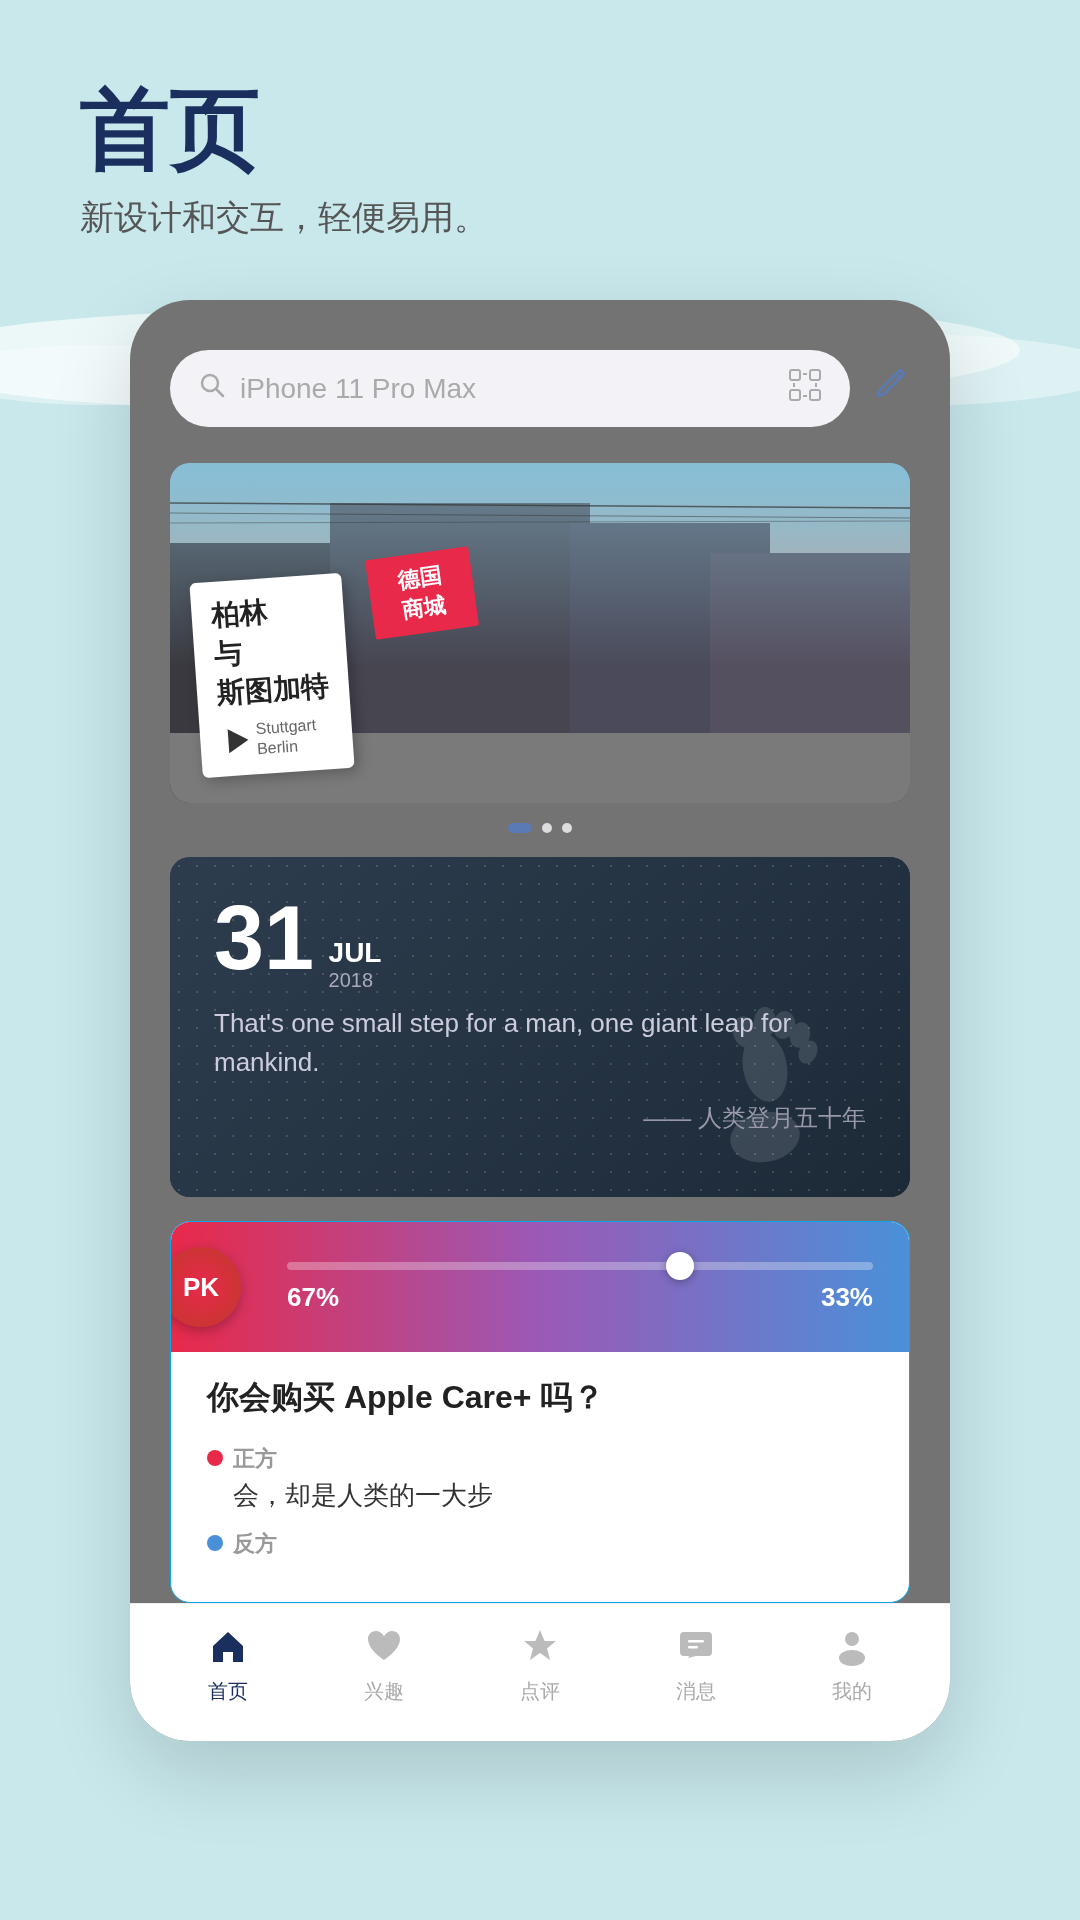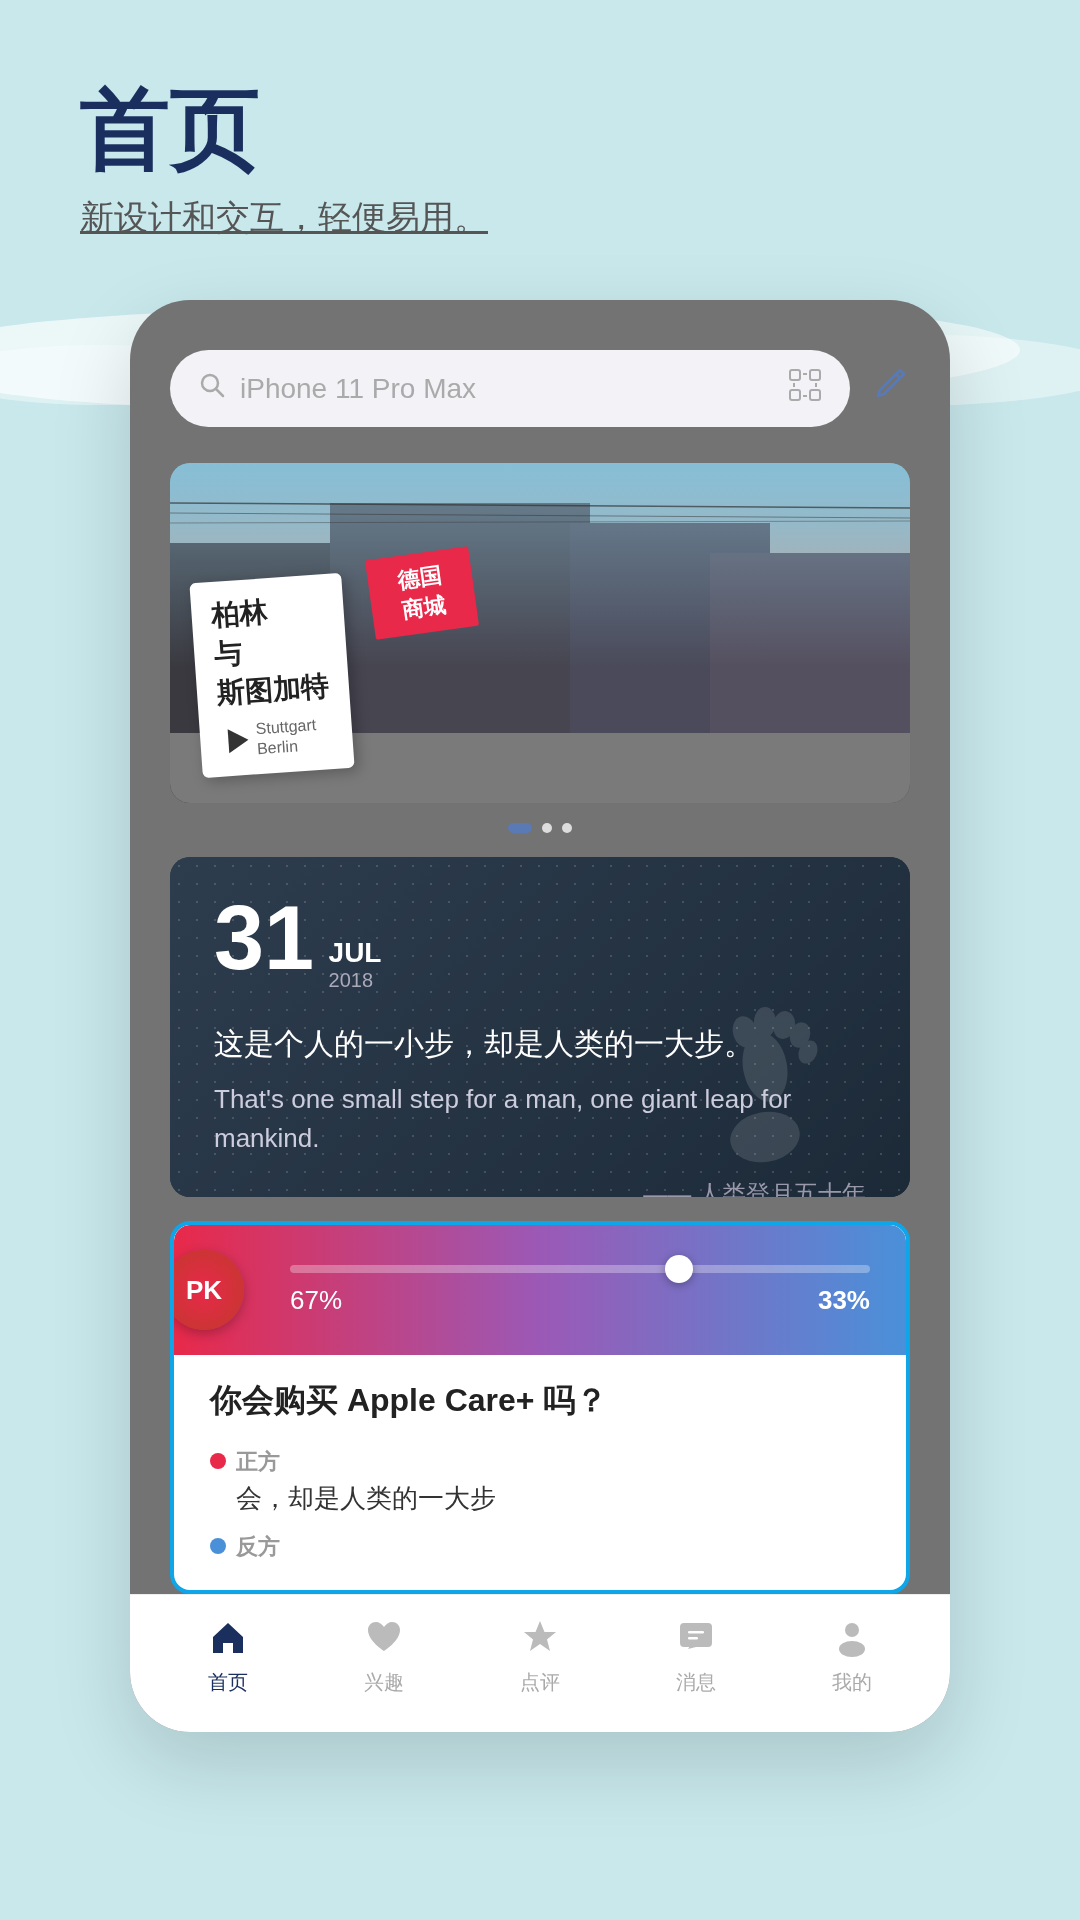--- a/index.html
+++ b/index.html
@@ -26,21 +26,20 @@
       font-weight: 800;
       color: #1a2f5e;
       line-height: 1.1;
     }
 
     .page-subtitle {
       font-size: 34px;
       color: #555;
       margin-top: 16px;
       font-weight: 400;
-      text-decoration: underline;
     }
 
     
     .phone-mockup {
       position: absolute;
       top: 300px;
       left: 130px;
       width: 820px;
       background: #737373;
       border-radius: 60px;
@@ -201,22 +200,22 @@
       color: #99a;
       margin-top: 20px;
       text-align: right;
     }
 
     
     .pk-card {
       border-radius: 20px;
       overflow: hidden;
       background: white;
-      border: 4px solid #0ea5e9;
-      padding-bottom: 20px;
+      border: 1px solid #0ea5e9;
+      padding-bottom: 35px;
       margin-bottom: 0;
     }
 
     .pk-header {
       position: relative;
       height: 130px;
       background: linear-gradient(90deg, #e8294a 0%, #9b59b6 50%, #4a90d9 100%);
       border-radius: 16px 16px 0 0;
       display: flex;
       align-items: center;
@@ -267,21 +266,21 @@
     }
 
     .pk-percentages {
       display: flex;
       justify-content: space-between;
       margin-top: 12px;
     }
 
     .pk-pct-left {
       font-size: 26px;
-      font-weight: 400;
+      font-weight: 700;
       color: white;
     }
 
     .pk-pct-right {
       font-size: 26px;
       font-weight: 700;
       color: white;
     }
 
     .pk-question {
@@ -499,21 +498,20 @@
       </svg>
 
       <div class="date-content" style="position:relative;z-index:1;padding:36px 44px;">
         <div>
           <span class="date-number">31</span>
           <span class="date-month-year">
             <span class="date-month">JUL</span>
             <span class="date-year">2018</span>
           </span>
         </div>
-        <div class="quote-zh">这是个人的一小步，却是人类的一大步。</div>
         <div class="quote-en">That's one small step for a man, one
 giant leap for mankind.</div>
         <div class="quote-source">—— 人类登月五十年</div>
       </div>
     </div>
 
     <div class="pk-card">
       <div class="pk-header">
         <div class="pk-badge">
           <span>PK</span>

